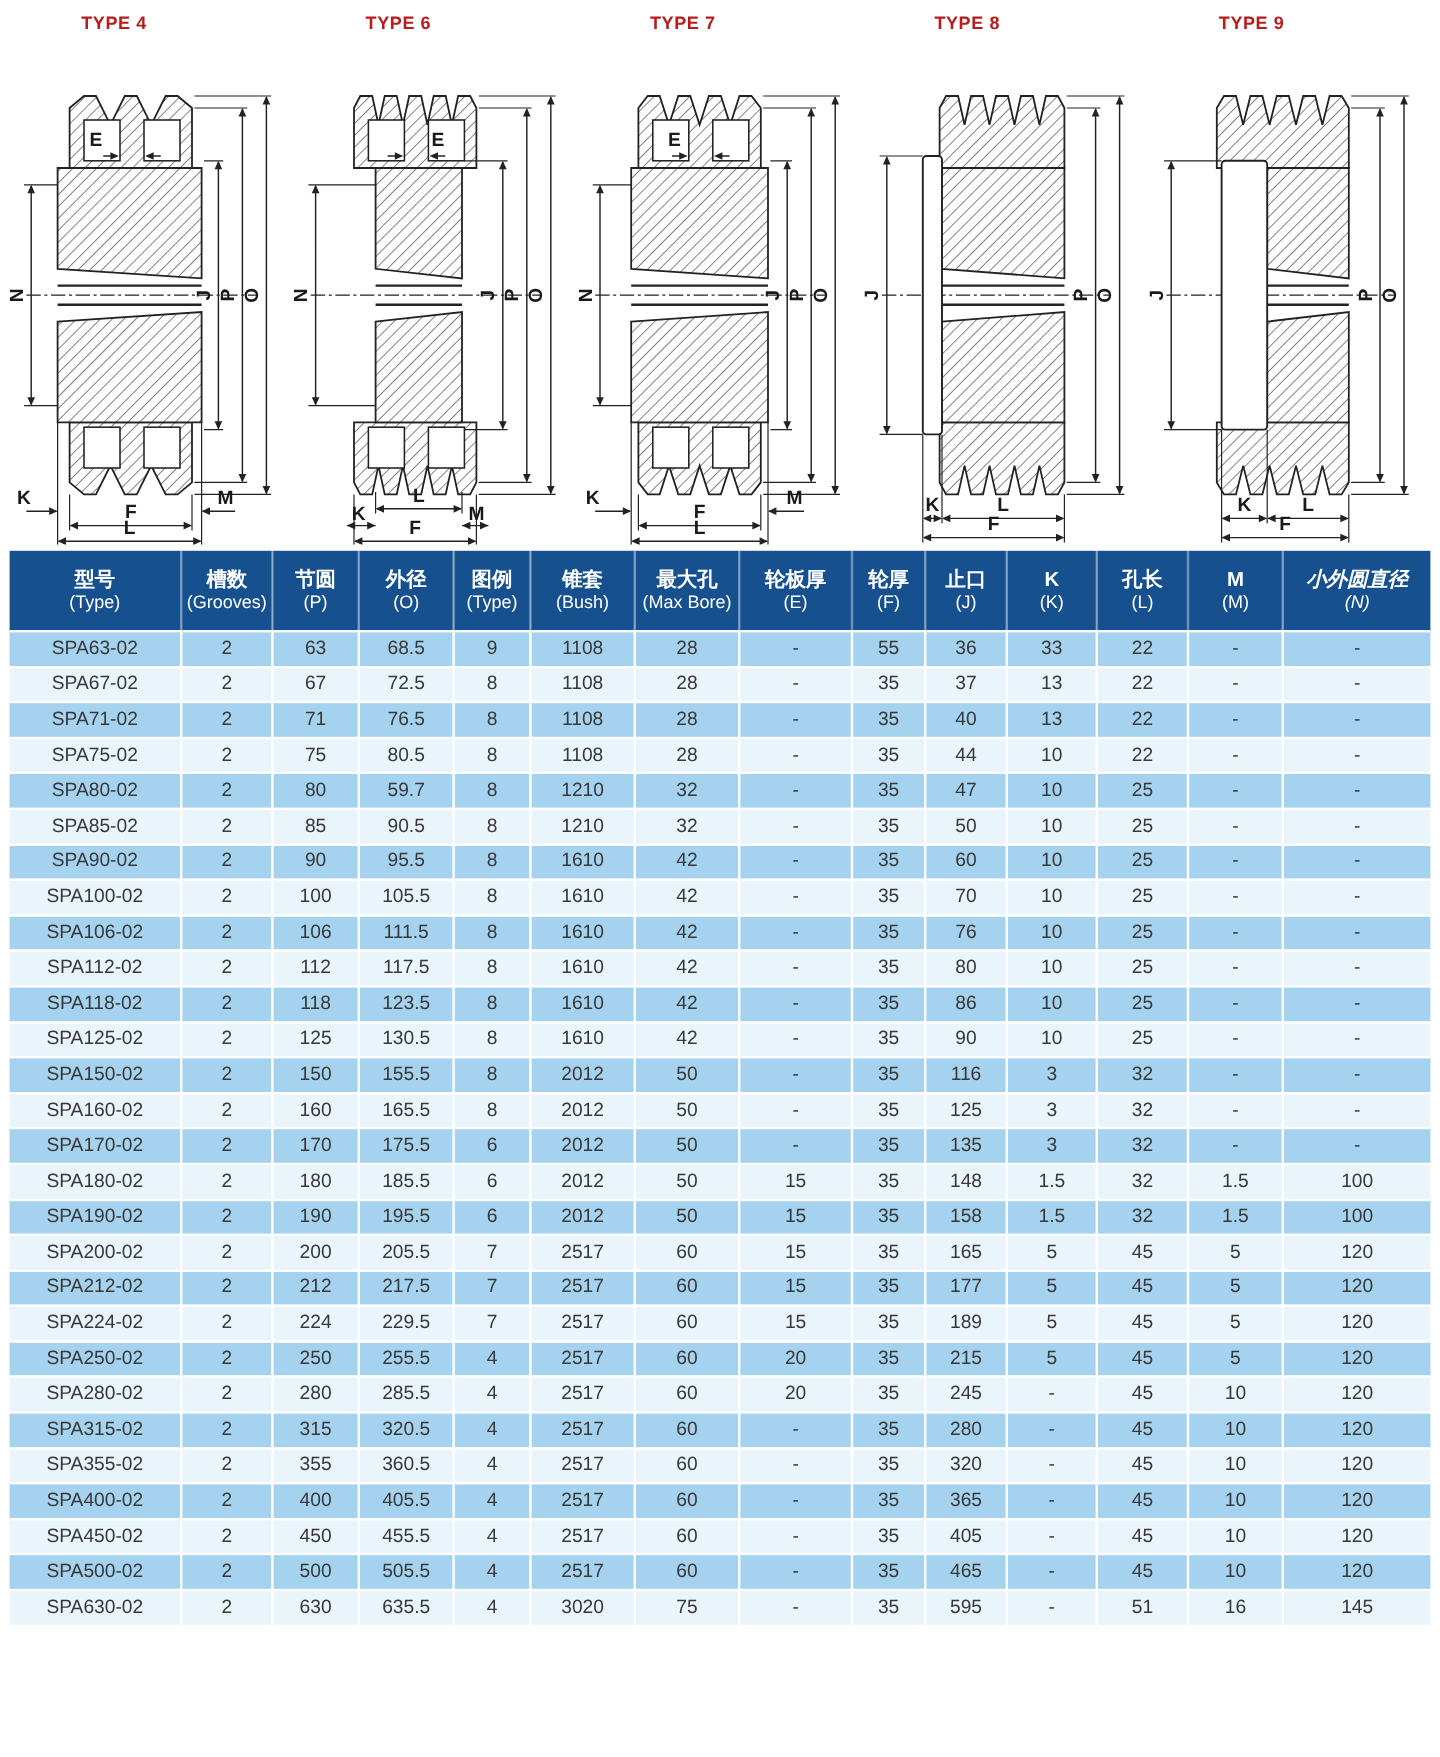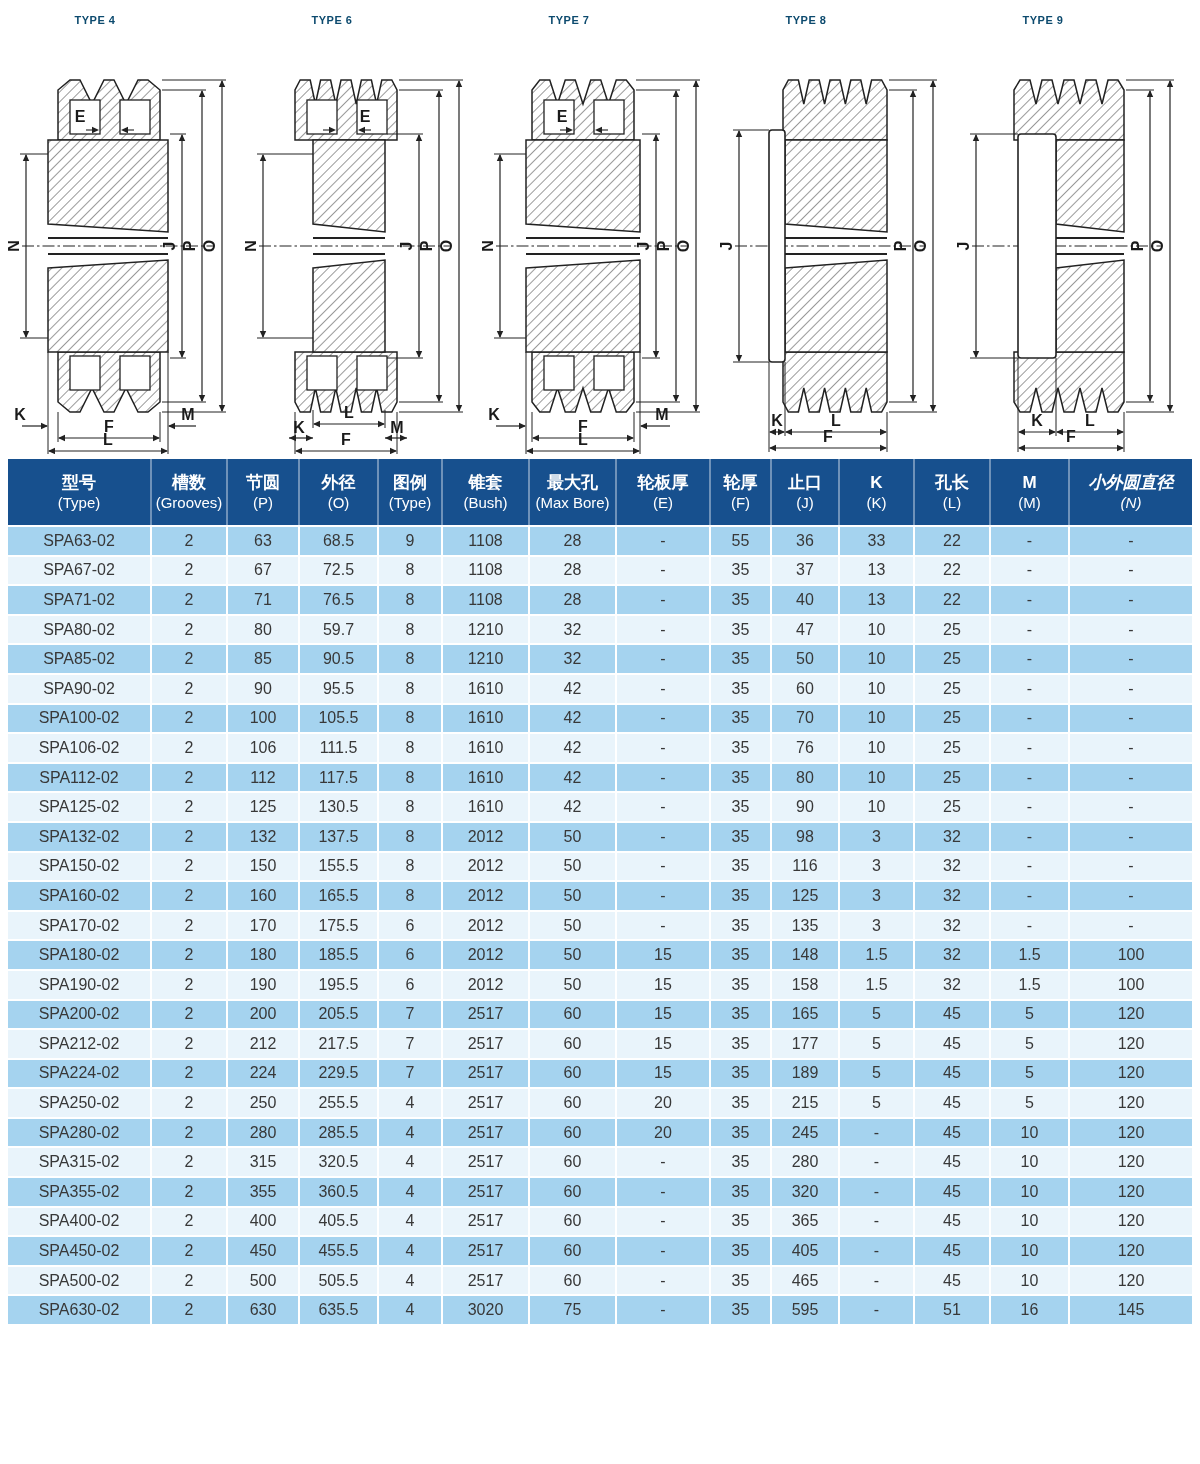--- a/index.html
+++ b/index.html
@@ -2,21 +2,21 @@
 <html style="--hbg: #17508e; --row-odd: #a5d3ef; --row-even: #e9f4fb;"><head>
 <meta charset="utf-8">
 <style>
   html,body{margin:0;padding:0;background:#fff;}
   body{width:1200px;font-family:"Liberation Sans","DejaVu Sans",sans-serif;}
   .page{width:1200px;height:1464px;box-sizing:border-box;background:#fff;overflow:hidden;}
 
   
   .drawings{display:flex;justify-content:space-between;padding:6px 8px 0;height:456px;box-sizing:border-box;}
   figure.drawing{margin:0;width:236px;}
-  .d-title{font-weight:bold;font-size:11px;color:#0c4a6e;text-align:center;padding-right:62px;height:28px;line-height:28px;letter-spacing:.5px;}
+  .d-title{font-weight:bold;font-size:15px;color:#b91c1c;text-align:center;padding-right:62px;height:28px;line-height:28px;letter-spacing:.5px;}
   .d-svg svg{display:block;}
   .dim{font-size:16px;font-weight:bold;fill:#1a1a1a;font-family:"Liberation Sans","DejaVu Sans",sans-serif;}
 
   
   table.spec{border-collapse:collapse;table-layout:fixed;width:1184px;margin:3px 8px 0;}
   table.spec th{background:var(--hbg,#17508e);color:#fff;height:66px;padding:0;
     border-right:2px solid rgba(255,255,255,.38);border-bottom:2px solid #fff;vertical-align:middle;margin-top:27px;}
   table.spec th:last-child{border-right:none;font-style:italic;}
   .h-zh{font-size:17px;font-weight:bold;line-height:1.3;}
   .h-en{font-size:15px;font-weight:normal;line-height:1.25;}
@@ -477,20 +477,36 @@
           <td>28</td>
           <td>-</td>
           <td>35</td>
           <td>40</td>
           <td>13</td>
           <td>22</td>
           <td>-</td>
           <td>-</td>
         </tr>
         <tr>
+          <td>SPA75-02</td>
+          <td>2</td>
+          <td>75</td>
+          <td>80.5</td>
+          <td>8</td>
+          <td>1108</td>
+          <td>28</td>
+          <td>-</td>
+          <td>35</td>
+          <td>44</td>
+          <td>10</td>
+          <td>22</td>
+          <td>-</td>
+          <td>-</td>
+        </tr>
+        <tr>
           <td>SPA80-02</td>
           <td>2</td>
           <td>80</td>
           <td>59.7</td>
           <td>8</td>
           <td>1210</td>
           <td>32</td>
           <td>-</td>
           <td>35</td>
           <td>47</td>
@@ -573,48 +589,48 @@
           <td>42</td>
           <td>-</td>
           <td>35</td>
           <td>80</td>
           <td>10</td>
           <td>25</td>
           <td>-</td>
           <td>-</td>
         </tr>
         <tr>
+          <td>SPA118-02</td>
+          <td>2</td>
+          <td>118</td>
+          <td>123.5</td>
+          <td>8</td>
+          <td>1610</td>
+          <td>42</td>
+          <td>-</td>
+          <td>35</td>
+          <td>86</td>
+          <td>10</td>
+          <td>25</td>
+          <td>-</td>
+          <td>-</td>
+        </tr>
+        <tr>
           <td>SPA125-02</td>
           <td>2</td>
           <td>125</td>
           <td>130.5</td>
           <td>8</td>
           <td>1610</td>
           <td>42</td>
           <td>-</td>
           <td>35</td>
           <td>90</td>
           <td>10</td>
           <td>25</td>
-          <td>-</td>
-          <td>-</td>
-        </tr>
-        <tr>
-          <td>SPA132-02</td>
-          <td>2</td>
-          <td>132</td>
-          <td>137.5</td>
-          <td>8</td>
-          <td>2012</td>
-          <td>50</td>
-          <td>-</td>
-          <td>35</td>
-          <td>98</td>
-          <td>3</td>
-          <td>32</td>
           <td>-</td>
           <td>-</td>
         </tr>
         <tr>
           <td>SPA150-02</td>
           <td>2</td>
           <td>150</td>
           <td>155.5</td>
           <td>8</td>
           <td>2012</td>

